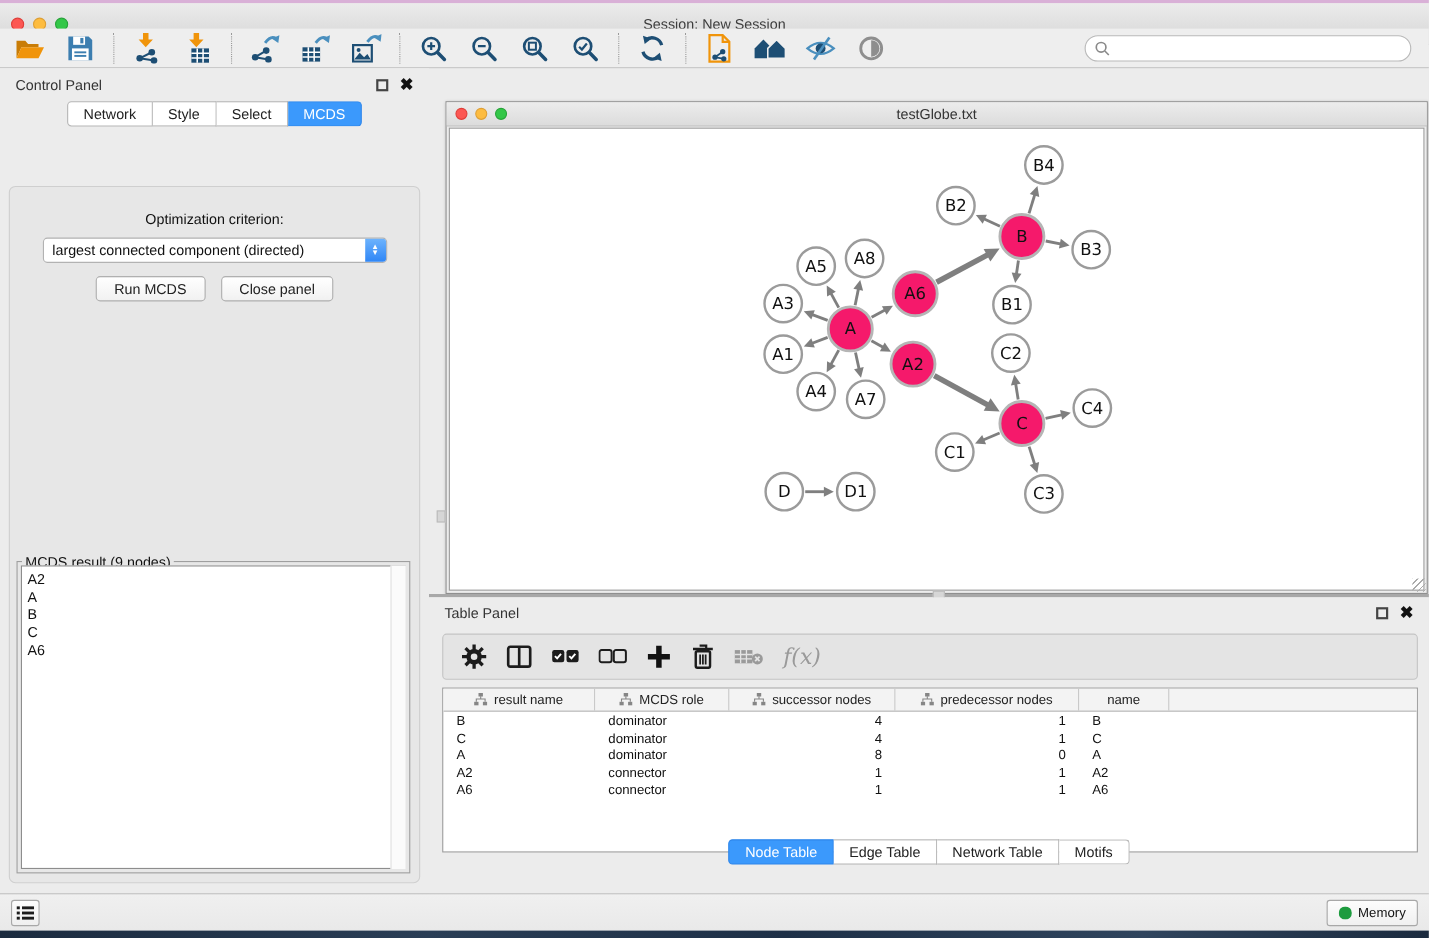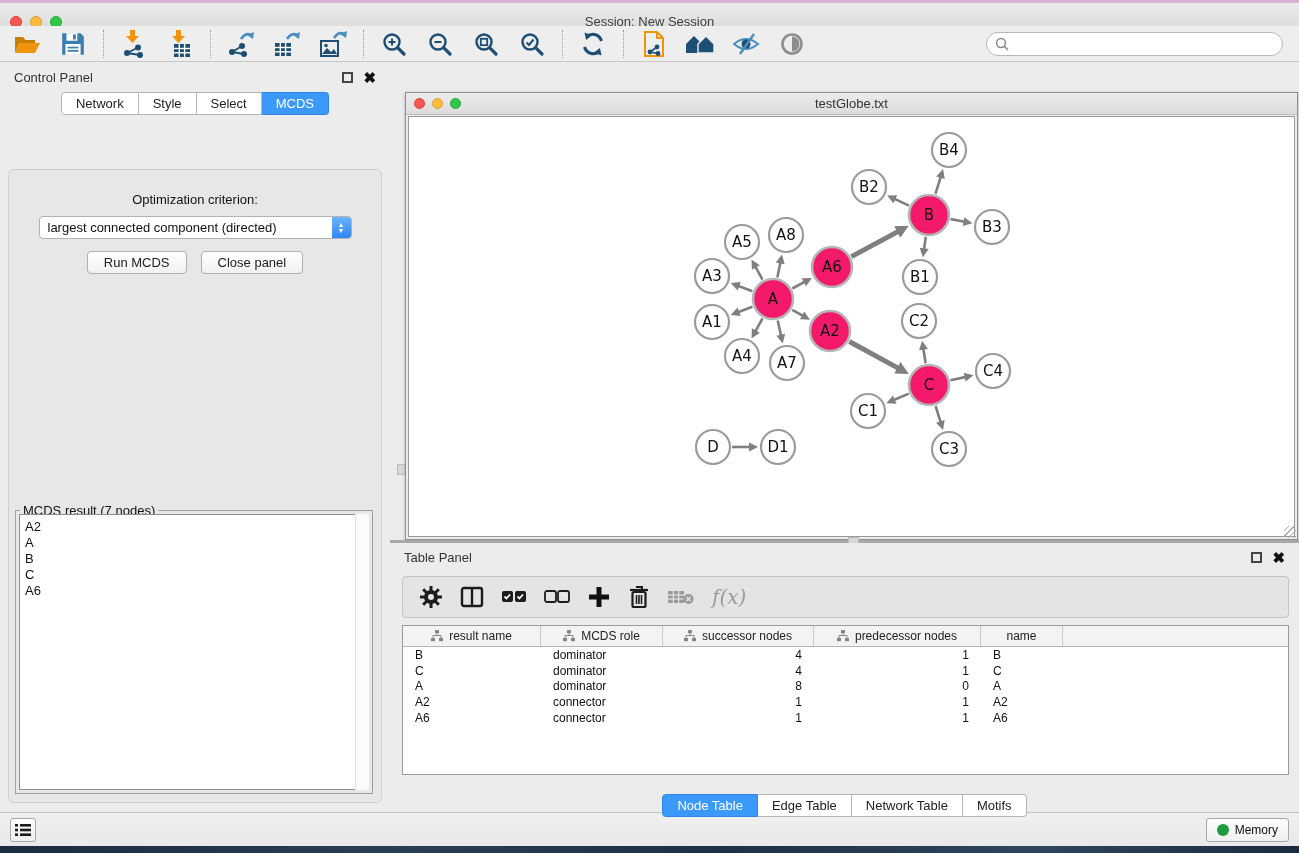--- a/index.html
+++ b/index.html
@@ -108,21 +108,21 @@
   .data-table { position:absolute; left:12px; right:10px; top:82px; bottom:65px;
     background:#fff; border:1px solid #9a9a9a; overflow:hidden; }
   .dt-headrow { display:flex; height:21px; background:#f3f3f3; border-bottom:1px solid #b5b5b5; }
   .dt-hcell { display:flex; align-items:center; justify-content:center; gap:6px;
     font-size:12px; color:#222; border-right:1px solid #c9c9c9; }
   .dt-hcell.filler { border-right:none; flex:1; }
   .dt-row { display:flex; height:15.8px; align-items:center; }
   .dt-cell { font-size:12px; color:#111; padding:0 12px; white-space:nowrap; overflow:hidden; }
   .dt-cell.right { text-align:right; }
 
-  .tp-tabs { position:absolute; left:0; right:0; bottom:23px; display:flex; justify-content:center; }
+  .tp-tabs { position:absolute; left:0; right:0; bottom:54px; display:flex; justify-content:center; }
 
   
   .statusbar { position:absolute; left:0; top:812px; width:100%; height:34px;
     background:linear-gradient(#f0f0f0,#e9e9e9); border-top:1px solid #c3c3c3;
     display:flex; align-items:center; padding:0 10px; }
   .list-btn { width:26px; height:24px; background:linear-gradient(#fdfdfd,#efefef);
     border:1px solid #a8a8a8; border-radius:3px; display:flex; align-items:center; justify-content:center; }
   .memory-btn { margin-left:auto; height:24px; background:linear-gradient(#fdfdfd,#f0f0f0);
     border:1px solid #a8a8a8; border-radius:3px; display:flex; align-items:center; gap:6px;
     padding:0 10px; font-size:12px; color:#111; }
@@ -346,21 +346,21 @@
         <span class="dd-stepper">
             <span>▲</span>
             <span>▼</span>
           </span>
       </div>
       <div class="btn-row">
         <button class="push-btn">Run MCDS</button>
         <button class="push-btn">Close panel</button>
       </div>
       <div class="result-box">
-        <span class="result-legend">MCDS result (7 nodes)</span>
+        <span class="result-legend">MCDS result (9 nodes)</span>
         <div class="result-list">
             <div>A2</div>
             <div>A</div>
             <div>B</div>
             <div>C</div>
             <div>A6</div>
           </div>
         <div class="result-scroll"></div>
       </div>
     </div>

